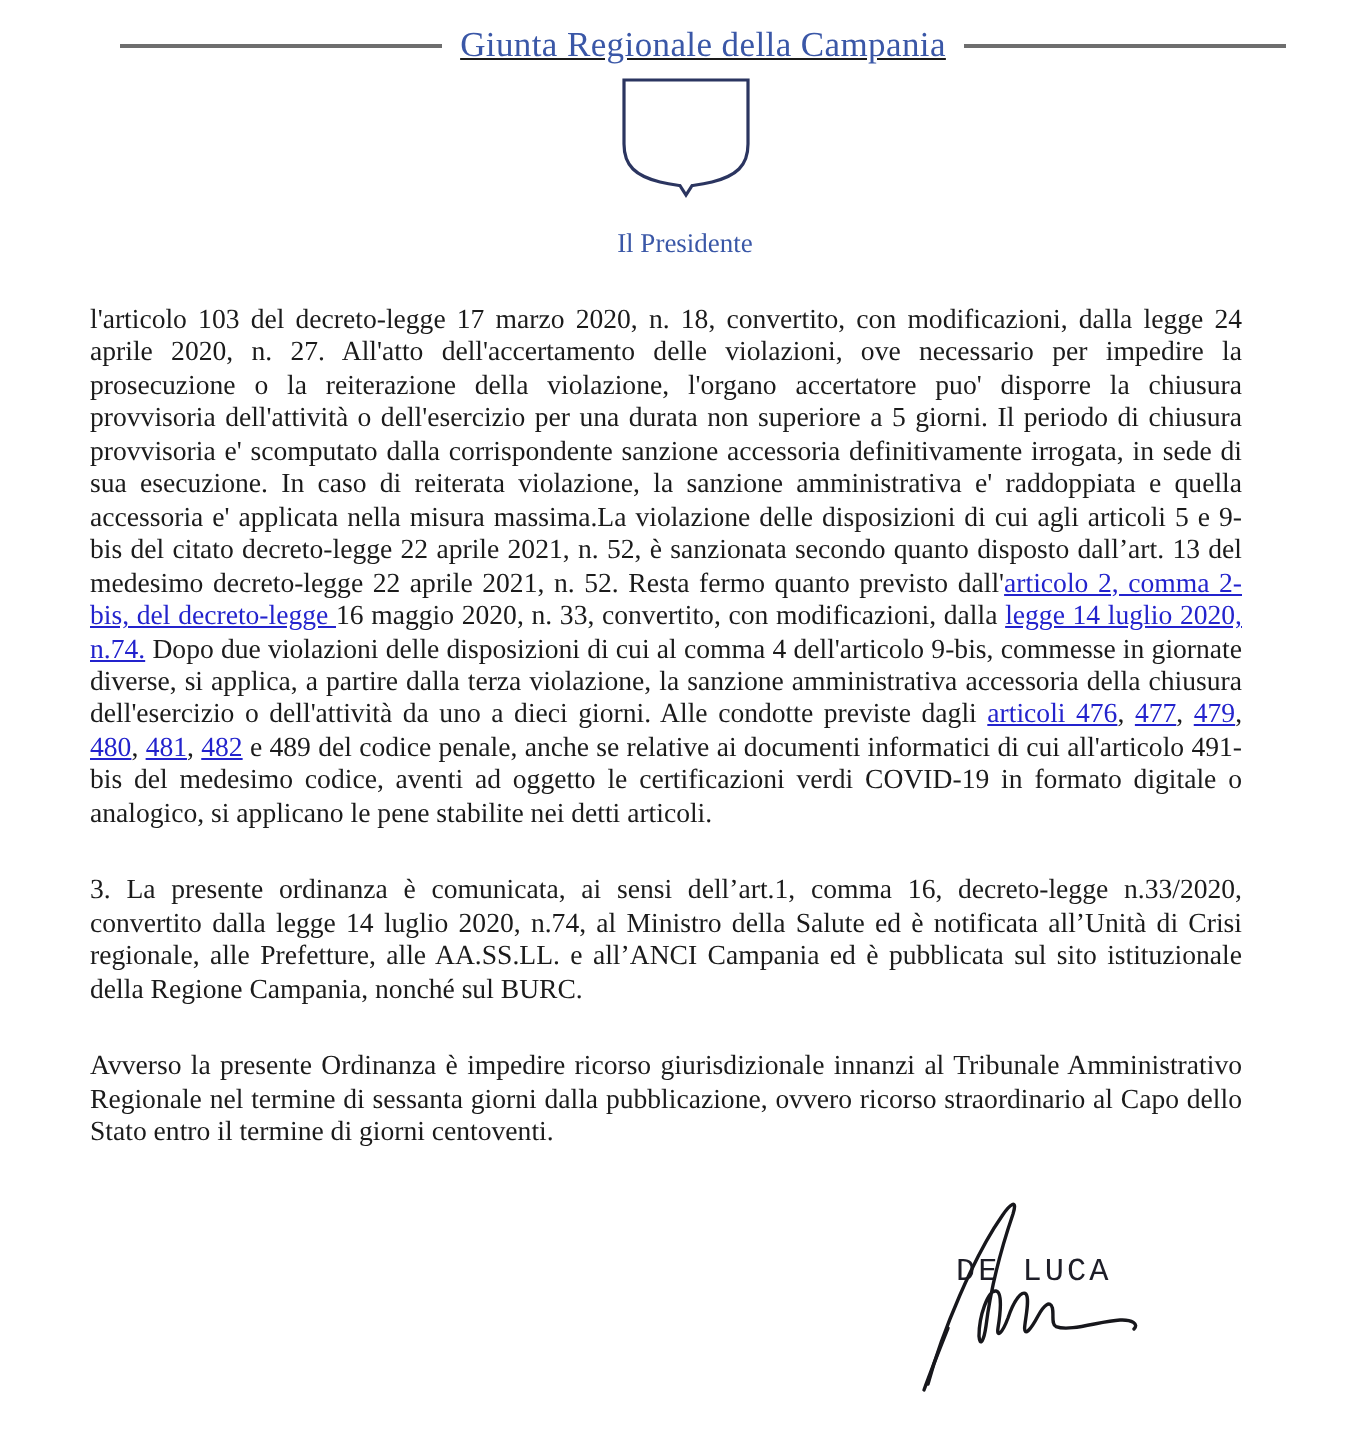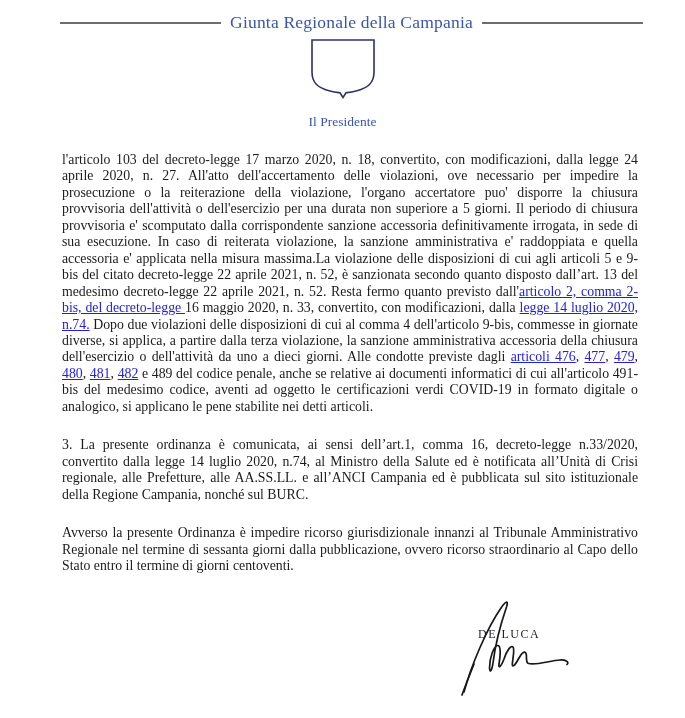--- a/index.html
+++ b/index.html
@@ -18,21 +18,21 @@
     position:relative;
     overflow:hidden;
     font-family:"Liberation Serif", serif;
     color:var(--text-color);
   }
   .page{position:relative;width:685px;height:718px;}
 
   
   .header{
     position:absolute;top:12px;left:60px;right:42px;
-    display:flex;align-items:center;gap:9px;
+    display:flex;align-items:center;gap:9px;text-decoration:underline;
   }
   .rule{flex:1;height:0;border-top:2px solid var(--rule-gray);}
   .title{
     font-size:17.5px;font-weight:normal;
     color:var(--header-blue);
     white-space:nowrap;
     letter-spacing:.2px;
   }
 
   
@@ -46,42 +46,43 @@
 
   .subtitle{
     position:absolute;top:114px;left:0;width:100%;
     text-align:center;
     color:var(--header-blue);
     font-size:13.5px;
   }
 
   
   .content{
-    position:absolute;top:152px;left:62px;width:576px;
+    position:absolute;top:152px;left:45px;width:576px;
   }
   .para{
     font-size:13.8px;
     line-height:16.45px;
     text-align:justify;
     margin-bottom:22px;
   }
   .para a{
     color:var(--link-blue);
     text-decoration:underline;
     cursor:pointer;
   }
 
   
   .signature{
     position:absolute;left:440px;top:600px;width:200px;height:115px;
   }
   .sig-name{
     position:absolute;left:38px;top:27px;
-    font-size:12px;letter-spacing:1.5px;
+    font-size:16px;letter-spacing:1.5px;
     color:#1e1e28;
+    font-family:Liberation Mono, monospace;
   }
   .scrawl{position:absolute;left:0;top:0;}
   .scrawl path{stroke:var(--ink);fill:none;stroke-width:1.7;stroke-linecap:round;stroke-linejoin:round;}
 </style>
 </head>
 <body>
 
 <div class="page">
 
   <div class="header">

